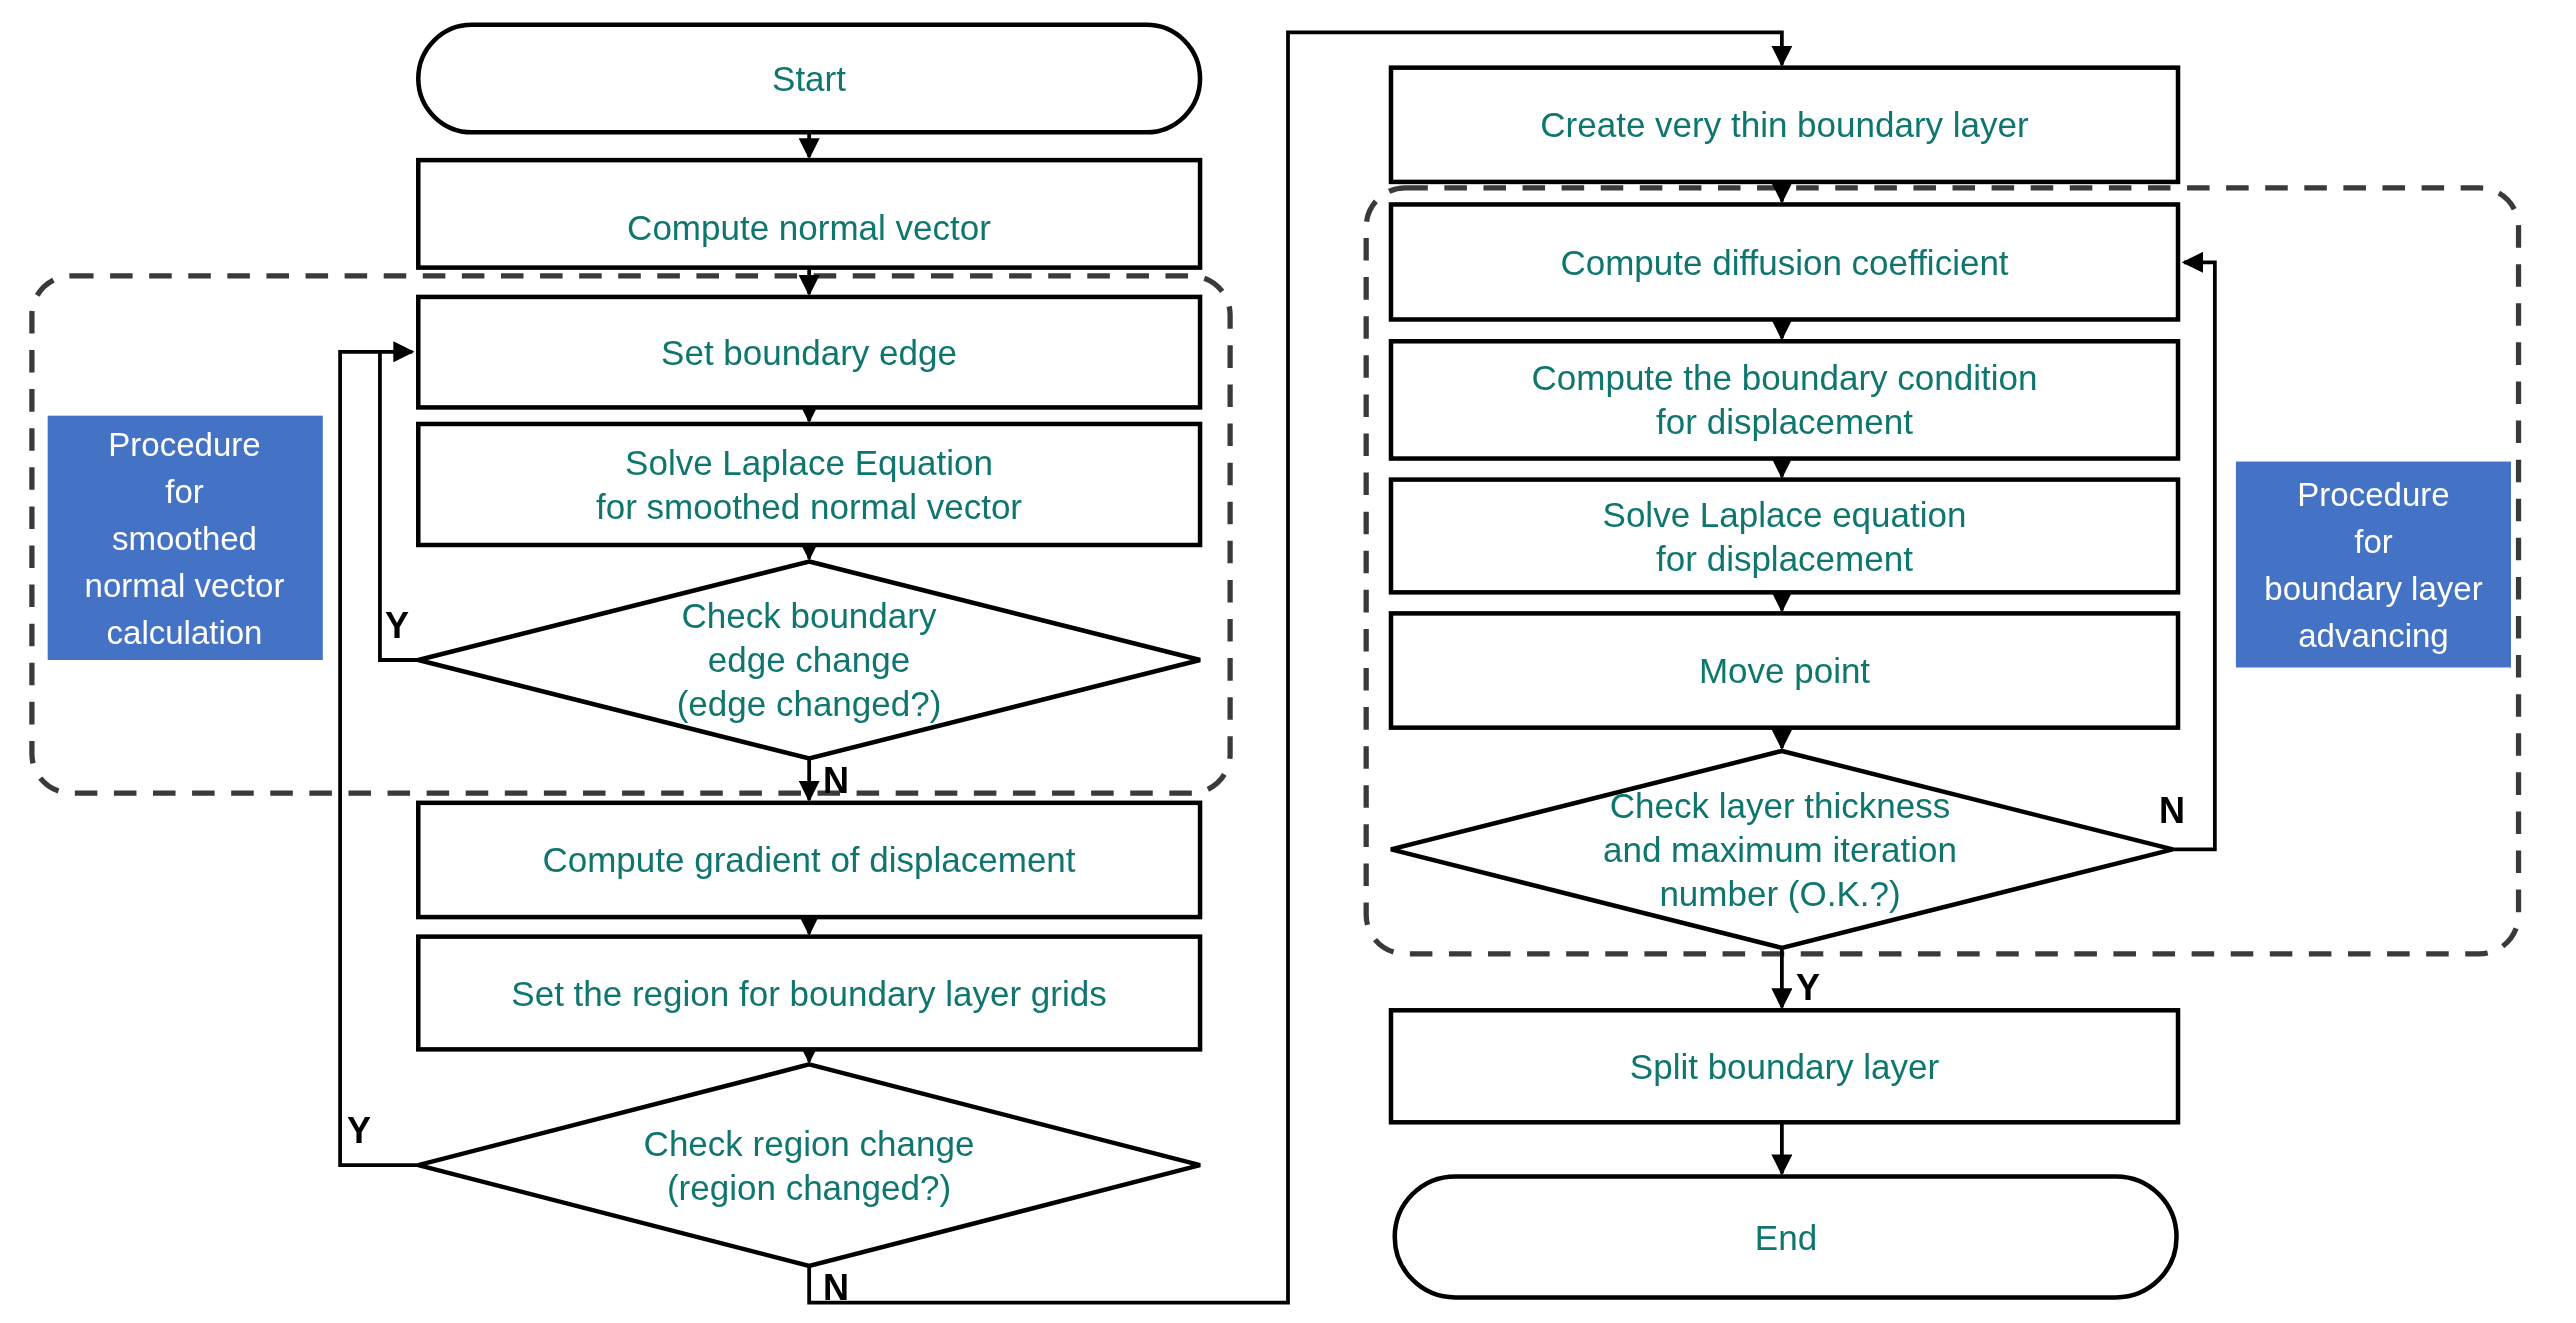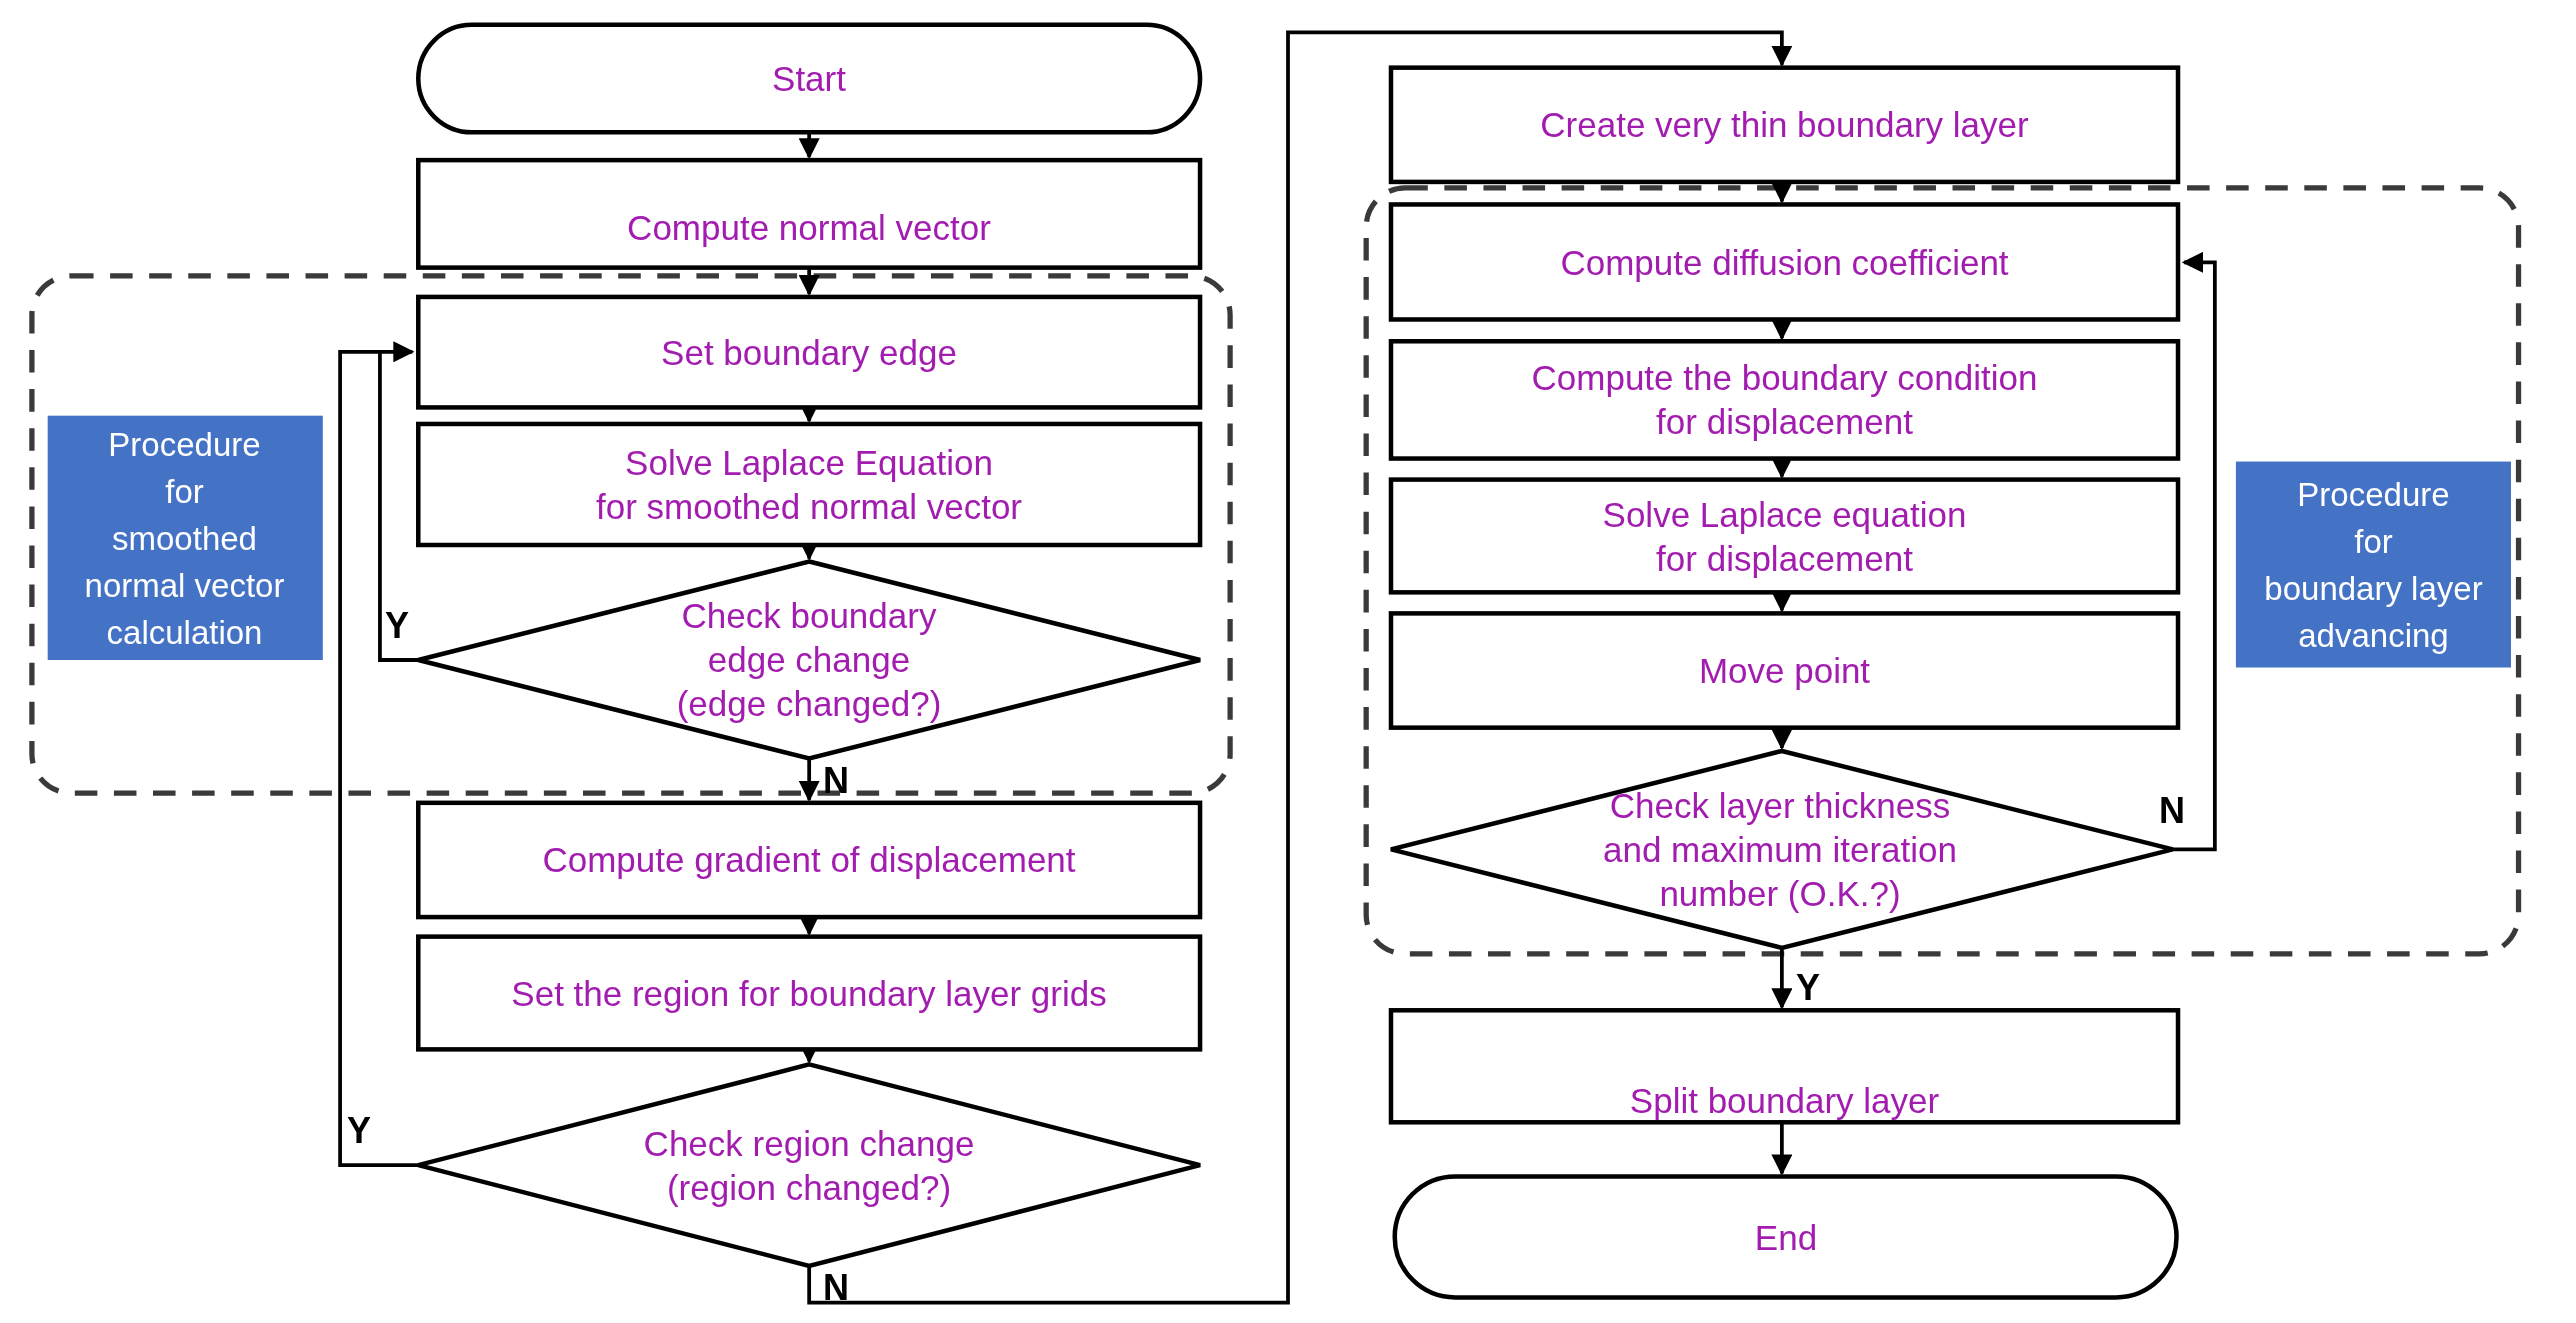--- a/index.html
+++ b/index.html
@@ -12,21 +12,21 @@
     overflow: hidden;
   }
   #shapes { position: absolute; left: 0; top: 0; }
   .txt {
     position: absolute;
     display: flex;
     align-items: center;
     justify-content: center;
     text-align: center;
     white-space: pre-line;
-    color: #a21caf;
+    color: #0f766e;
     font-size: 35px;
     line-height: 44px;
     pointer-events: none;
   }
   .group-label-text {
     color: #ffffff;
     font-size: 33px;
     line-height: 47px;
     border-radius: 31px;
   }
@@ -111,21 +111,21 @@
   <div class="txt" style="left:1391px; top:68px;   width:787px; height:114px;">Create very thin boundary layer</div>
   <div class="txt" style="left:1391px; top:205px;  width:787px; height:115px;">Compute diffusion coefficient</div>
   <div class="txt" style="left:1391px; top:341px;  width:787px; height:117px;">Compute the boundary condition
 for displacement</div>
   <div class="txt" style="left:1391px; top:480px;  width:787px; height:113px;">Solve Laplace equation
 for displacement</div>
   <div class="txt" style="left:1391px; top:614px;  width:787px; height:114px;">Move point</div>
   <div class="txt" style="left:1464px; top:761px; width:632px;  height:177px;">Check layer thickness
 and maximum iteration
 number (O.K.?)</div>
-  <div class="txt" style="left:1391px; top:1045px; width:787px; height:112px;">Split boundary layer</div>
+  <div class="txt" style="left:1391px; top:1011px; width:787px; height:112px;">Split boundary layer</div>
   <div class="txt" style="left:1395px; top:1177px; width:782px; height:121px;">End</div>
 
   <div class="txt group-label-text" style="left:47px;   top:416px; width:275px; height:244px;">Procedure
 for
 smoothed
 normal vector
 calculation</div>
   <div class="txt group-label-text" style="left:2236px; top:462px; width:275px; height:206px;">Procedure
 for
 boundary layer

